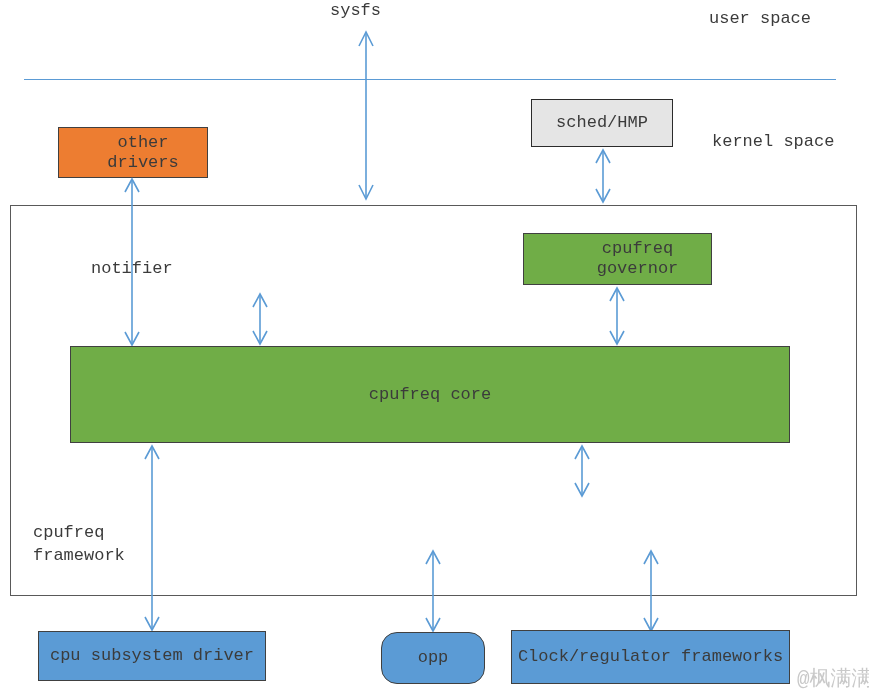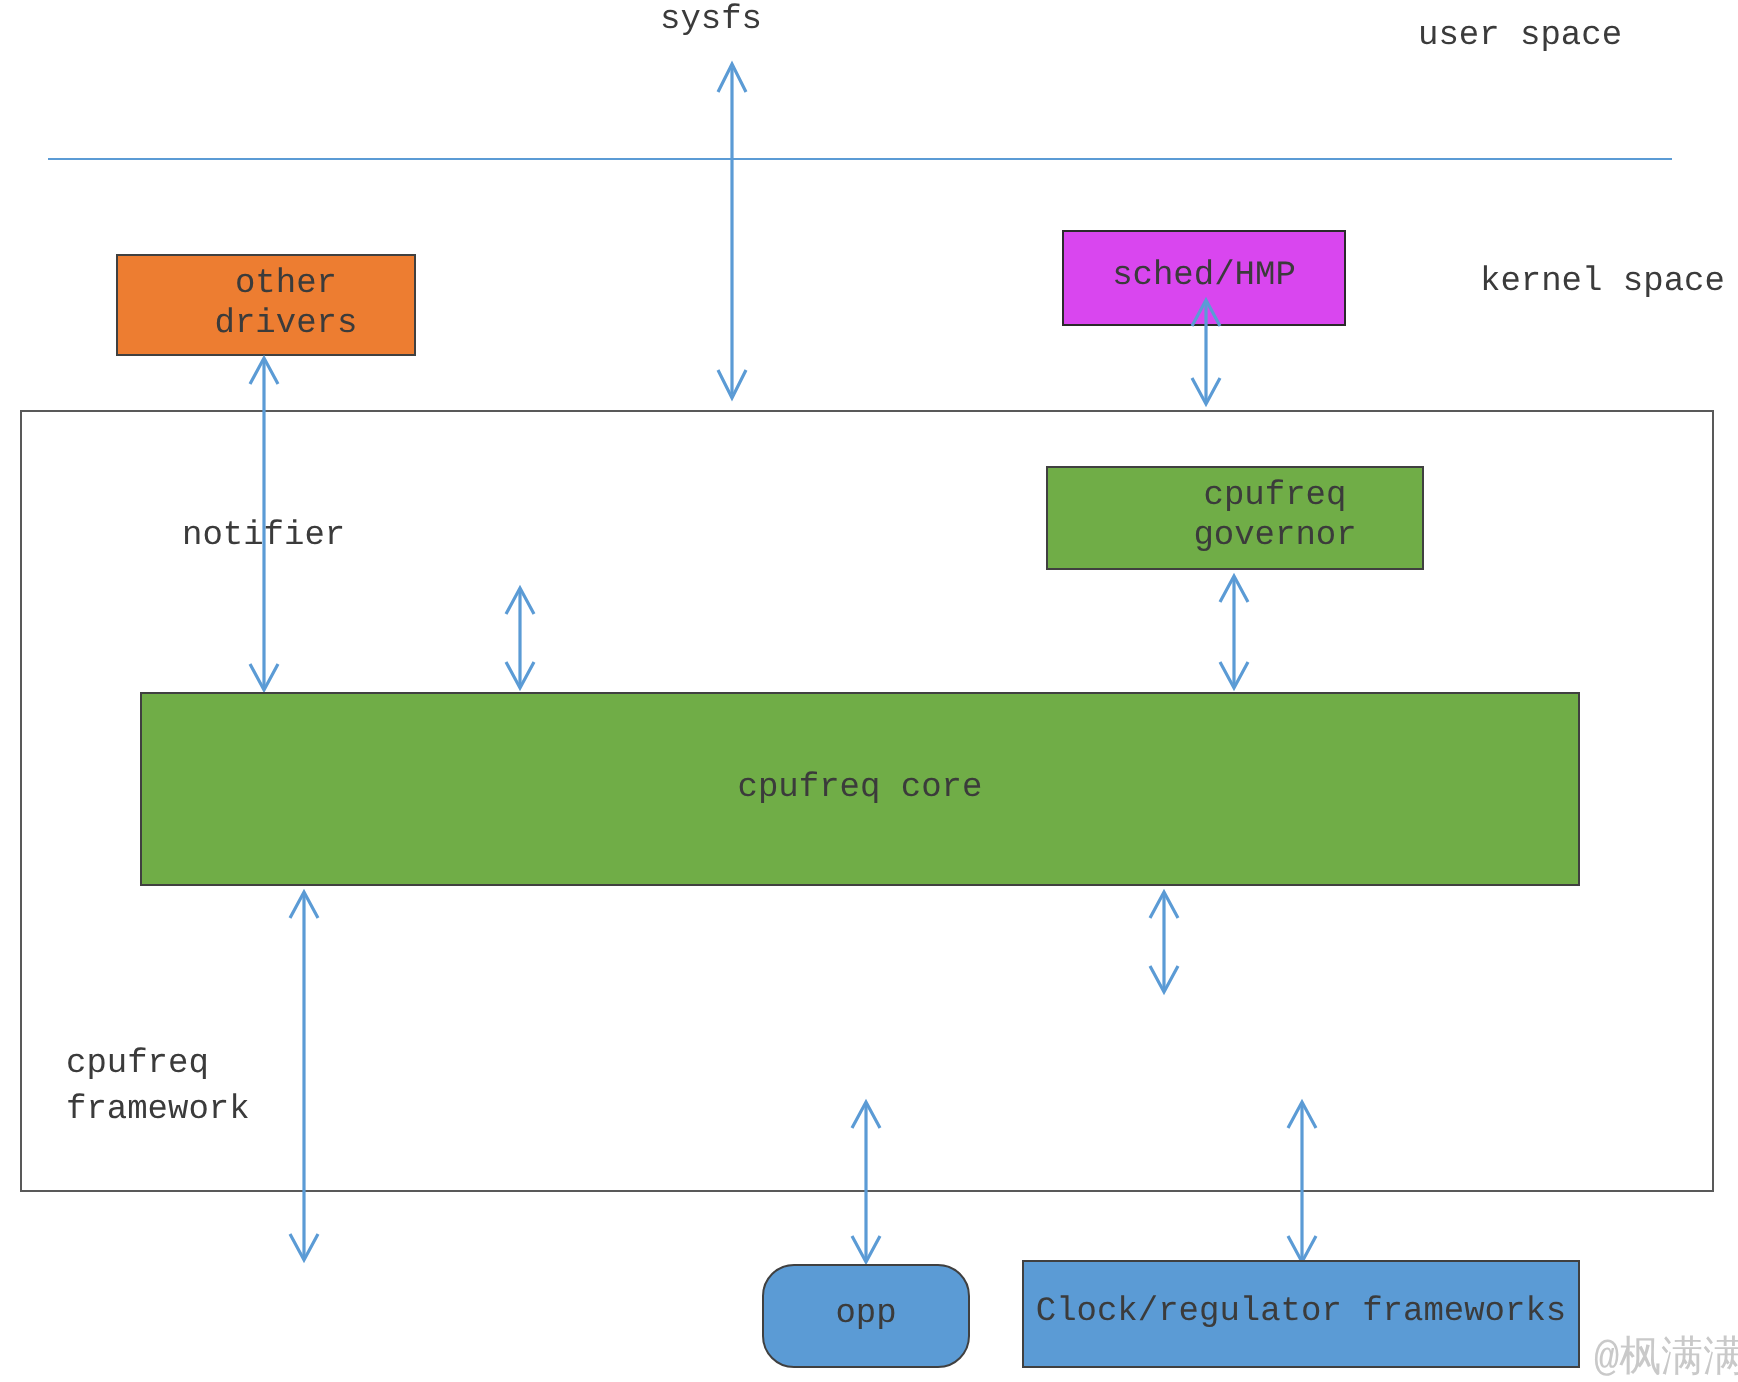--- a/index.html
+++ b/index.html
@@ -25,21 +25,21 @@
     align-items: center;
     justify-content: center;
     text-align: center;
     color: #3b3b3b;
     font-size: 17px;
     line-height: 1.15;
     border: 1.5px solid #404040;
   }
   .box-green  { background: #70ad47; }
   .box-orange { background: #ed7d31; padding-left: 20px; }
-  .box-yellow { background: #d946ef; border-color: #2b2b2b; margin-top: 16px; }
+  .box-yellow { background: #e5e5e5; border-color: #2b2b2b; }
   .box-blue   { background: #5b9bd5; }
   .outer-frame {
     position: absolute;
     box-sizing: border-box;
     border: 1.5px solid #595959;
     background: transparent;
   }
   .label {
     position: absolute;
     color: #3b3b3b;
@@ -80,21 +80,21 @@
   <svg class="arrow-svg" style="left:356px; top:28px; width:20px; height:175px;" viewBox="0 0 20 175">
     <line x1="10" y1="6" x2="10" y2="169" stroke="#5b9bd5" stroke-width="1.6"></line>
     <polyline points="3,18 10,4 17,18" fill="none" stroke="#5b9bd5" stroke-width="1.6"></polyline>
     <polyline points="3,157 10,171 17,157" fill="none" stroke="#5b9bd5" stroke-width="1.6"></polyline>
   </svg>
 
   <div class="label" style="left:330px; top:0px;">sysfs</div>
 
   <div class="label" style="left:709px; top:8px;">user space</div>
 
-  <div class="label" style="left:712px; top:131px;margin-left:28px;">kernel space</div>
+  <div class="label" style="left:712px; top:131px;">kernel space</div>
 
   <div class="box box-orange" style="left:58px; top:127px; width:150px; height:51px;">other drivers</div>
 
   <div class="box box-yellow" style="left:531px; top:99px; width:142px; height:48px;">sched/HMP</div>
 
   <svg class="arrow-svg" style="left:593px; top:147px; width:20px; height:58px;" viewBox="0 0 20 58">
     <line x1="10" y1="4" x2="10" y2="54" stroke="#5b9bd5" stroke-width="1.6"></line>
     <polyline points="3,16 10,3 17,16" fill="none" stroke="#5b9bd5" stroke-width="1.6"></polyline>
     <polyline points="3,42 10,55 17,42" fill="none" stroke="#5b9bd5" stroke-width="1.6"></polyline>
   </svg>
@@ -147,20 +147,21 @@
     <polyline points="3,16 10,3 17,16" fill="none" stroke="#5b9bd5" stroke-width="1.6"></polyline>
     <polyline points="3,70 10,83 17,70" fill="none" stroke="#5b9bd5" stroke-width="1.6"></polyline>
   </svg>
 
   <svg class="arrow-svg" style="left:641px; top:548px; width:20px; height:86px;" viewBox="0 0 20 86">
     <line x1="10" y1="4" x2="10" y2="82" stroke="#5b9bd5" stroke-width="1.6"></line>
     <polyline points="3,16 10,3 17,16" fill="none" stroke="#5b9bd5" stroke-width="1.6"></polyline>
     <polyline points="3,70 10,83 17,70" fill="none" stroke="#5b9bd5" stroke-width="1.6"></polyline>
   </svg>
 
+  <div class="box box-blue" style="left:38px; top:631px; width:228px; height:50px;">cpu subsystem driver</div>
 
   <div class="box box-blue" style="left:381px; top:632px; width:104px; height:52px;border-radius:16px;">opp</div>
 
   <div class="box box-blue" style="left:511px; top:630px; width:279px; height:54px;">Clock/regulator frameworks</div>
 
   <div class="watermark" style="left:752px; top:664px;margin-top:41px;">CSDN</div>
   <div class="watermark-tag" style="left:797px; top:664px;">@枫满满</div>
 
 </div>
 

